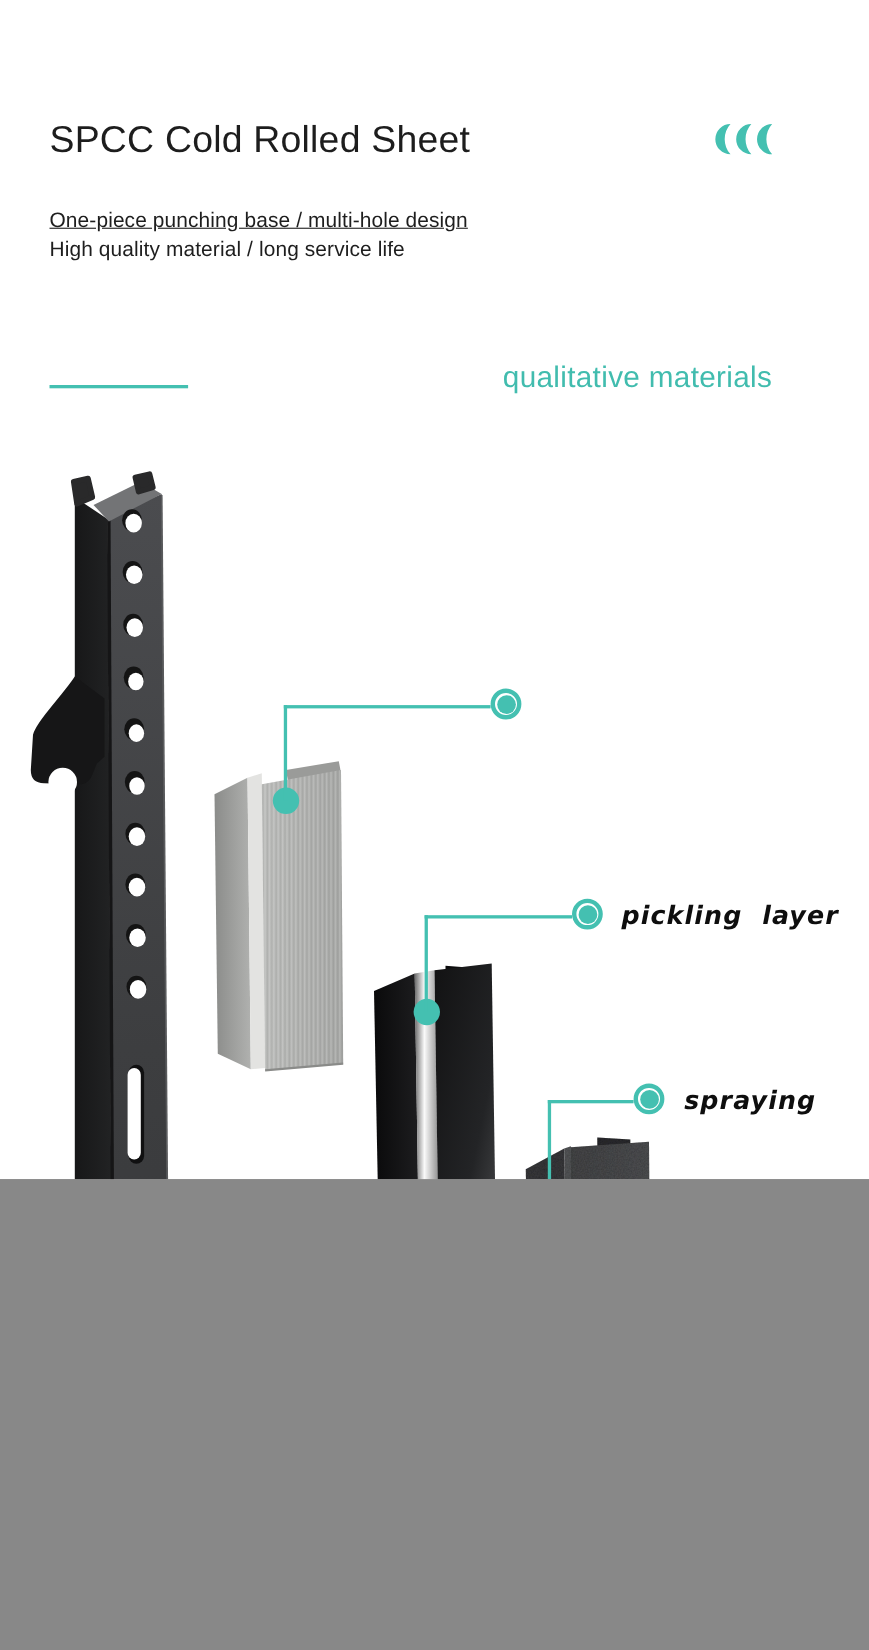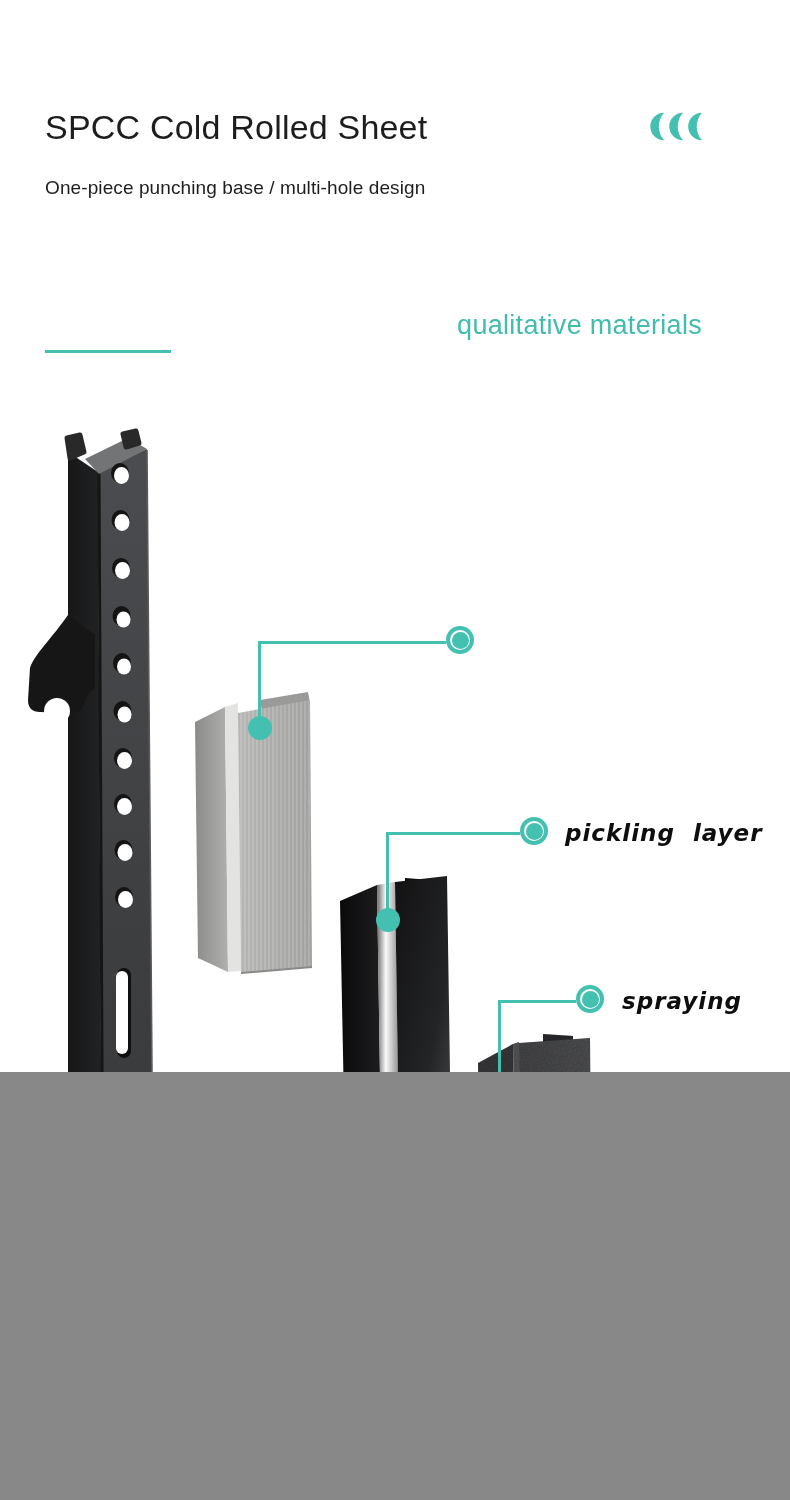--- a/index.html
+++ b/index.html
@@ -13,30 +13,30 @@
   .abs { position:absolute; }
 
   
   .title {
     left:45px; top:108px; font-size:34px; font-weight:500;
     color:#1d1d1d; letter-spacing:0.2px; white-space:nowrap;
   }
   .subtitle {
     left:45px; font-size:19px; color:#1e1e1e; white-space:nowrap; letter-spacing:0.1px;
   }
-  .sub1 { top:177px; }
+  .sub1 { top:190px;text-decoration:underline; }
   .sub2 { top:217px; }
   .decor-svg { left:648px; top:111px; }
 
   
   .rule {
     left:45px; top:350px; width:126px; height:3px; background:var(--accent);
   }
   .section-heading {
-    left:350px; top:310px; width:352px; text-align:right;
+    left:350px; top:328px; width:352px; text-align:right;
     font-size:27px; color:#41bcae; letter-spacing:0.3px; white-space:nowrap;
   }
 
   
   .callout-line {
     border-left:3px solid var(--accent);
     border-top:3px solid var(--accent);
   }
   .callout-ring {
     width:28px; height:28px; border:4px solid var(--accent); border-radius:50%;
@@ -67,20 +67,21 @@
 
   <svg class="abs decor-svg" width="58" height="31" viewBox="0 0 66 36" aria-hidden="true">
     <g fill="#44c0b1">
       <path d="M18,2 A16,16 0 0 0 18,34 A24,24 0 0 1 18,2 Z"></path>
       <path d="M40,2 A16,16 0 0 0 40,34 A24,24 0 0 1 40,2 Z"></path>
       <path d="M62,2 A16,16 0 0 0 62,34 A24,24 0 0 1 62,2 Z"></path>
     </g>
   </svg>
 
   <div class="abs subtitle sub1">One-piece punching base / multi-hole design</div>
+  <div class="abs subtitle sub2">High quality material / long service life</div>
 
   <div class="abs rule"></div>
   <div class="abs section-heading">qualitative materials</div>
 
   <svg class="abs" style="left:15px; top:420px;" width="150" height="1050" viewBox="0 0 150 1050">
     <defs>
       <linearGradient id="bkSide" x1="0" y1="0" x2="1" y2="0">
         <stop offset="0" stop-color="#101011"></stop>
           <stop offset="1" stop-color="#222324"></stop>
       </linearGradient>

